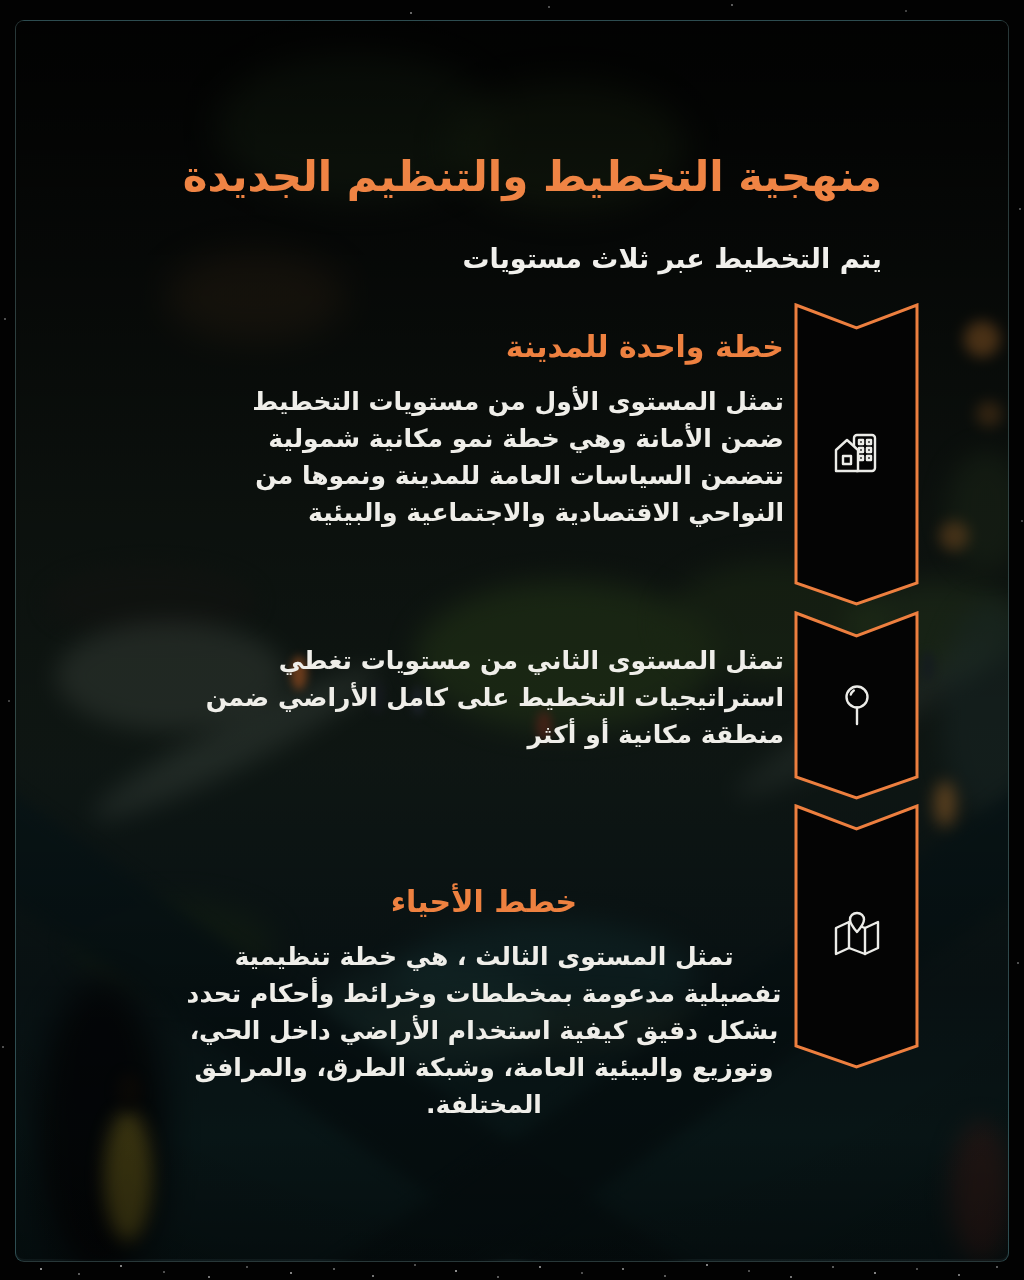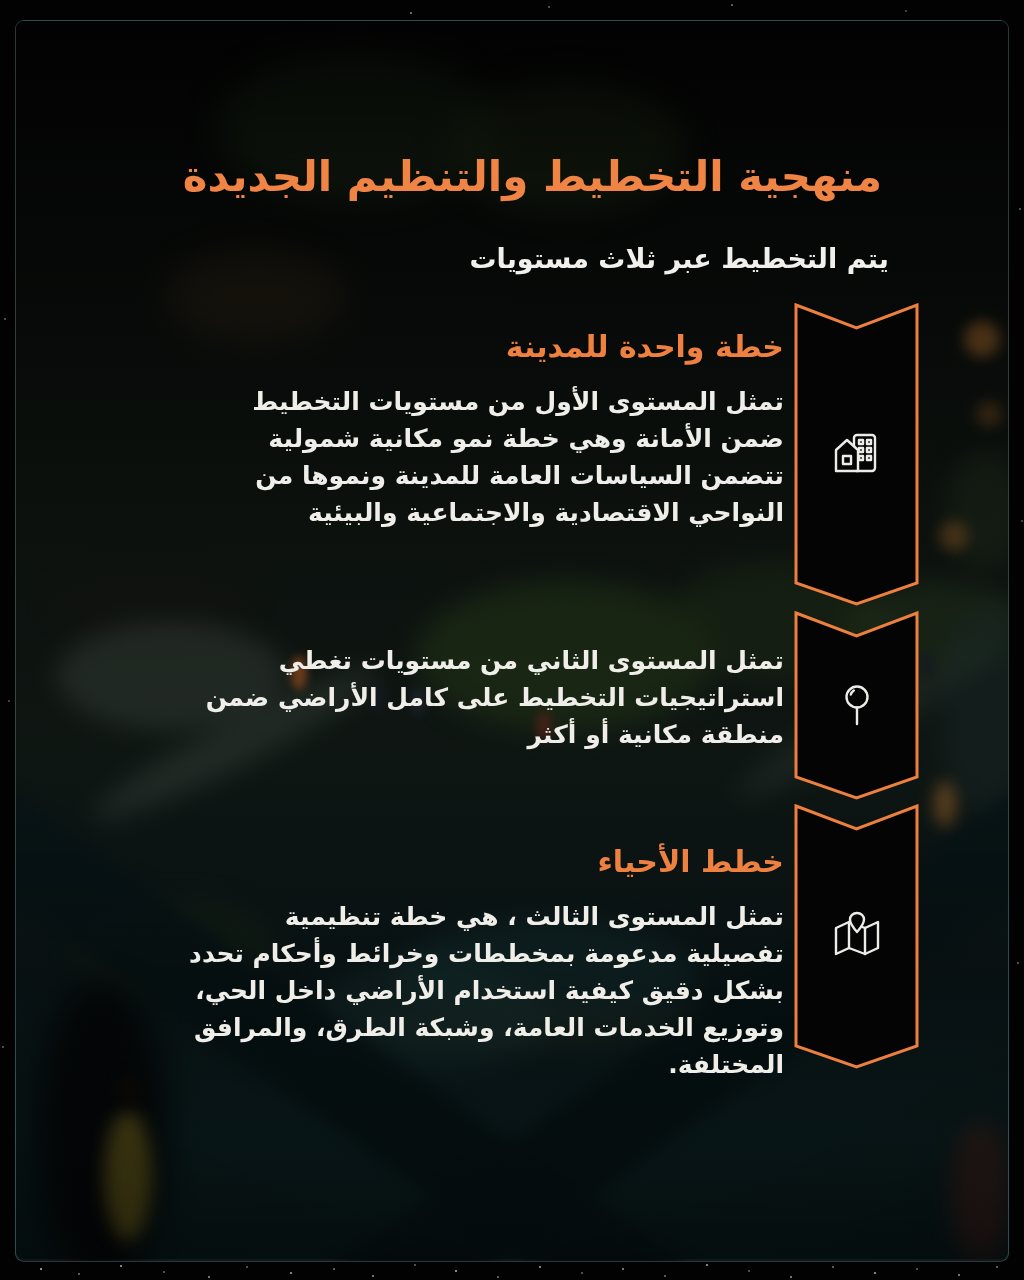--- a/index.html
+++ b/index.html
@@ -74,25 +74,25 @@
   .shade { position:absolute; inset:0;
            background:linear-gradient(180deg, rgba(0,0,0,.74) 0%, rgba(0,0,0,.5) 13%,
                       rgba(0,0,0,.36) 38%, rgba(0,0,0,.33) 60%, rgba(0,0,0,.5) 78%,
                       rgba(0,0,0,.62) 100%); }
   .vignette { position:absolute; inset:0;
            background:radial-gradient(120% 90% at 50% 45%, rgba(0,0,0,0) 55%, rgba(0,0,0,.42) 100%); }
 
   
   .title { position:absolute; right:126px; top:116px; color:#EF8444; font-size:42px;
            font-weight:700; line-height:80px; white-space:nowrap; }
-  .subtitle { position:absolute; right:119px; top:222px; color:#F1F0EC; font-size:27px;
+  .subtitle { position:absolute; right:126px; top:222px; color:#F1F0EC; font-size:27px;
            font-weight:700; white-space:nowrap; }
 
   .section { position:absolute; right:224px; width:600px; text-align:right; direction:rtl; }
-  .sec1 { top:305px; } .sec2 { top:621px; } .sec3 { top:820px; }
+  .sec1 { top:305px; } .sec2 { top:621px; } .sec3 { top:860px;text-align:center; }
   .sec-heading { color:#EE8140; font-size:30px; font-weight:700; white-space:nowrap;
                  line-height:42px; margin-bottom:15px; }
   .sec-body { color:#EFEEE9; font-size:25px; font-weight:700; line-height:37px; }
 
   
   .badge { position:absolute; left:778px; width:125px; }
   .badge1 { top:282px; height:303px; } .badge2 { top:590px; height:189px; } .badge3 { top:783px; height:265px; }
   .badge svg.shape { position:absolute; inset:0; }
   .badge .icon { position:absolute; left:50%; top:50%; transform:translate(-50%,-50%); }
 </style>
@@ -148,21 +148,21 @@
       <h2 class="sec-heading">خطة واحدة للمدينة</h2>
       <p class="sec-body">تمثل المستوى الأول من مستويات التخطيط ضمن الأمانة وهي خطة نمو مكانية شمولية تتضمن السياسات العامة للمدينة ونموها من النواحي الاقتصادية والاجتماعية والبيئية</p>
     </section>
 
     <section class="section sec2">
       <p class="sec-body">تمثل المستوى الثاني من مستويات تغطي استراتيجيات التخطيط على كامل الأراضي ضمن منطقة مكانية أو أكثر</p>
     </section>
 
     <section class="section sec3">
       <h2 class="sec-heading">خطط الأحياء</h2>
-      <p class="sec-body">تمثل المستوى الثالث ، هي خطة تنظيمية تفصيلية مدعومة بمخططات وخرائط وأحكام تحدد بشكل دقيق كيفية استخدام الأراضي داخل الحي، وتوزيع الخدمات العامة، وشبكة الطرق، والمرافق المختلفة.</p>
+      <p class="sec-body">تمثل المستوى الثالث ، هي خطة تنظيمية تفصيلية مدعومة بمخططات وخرائط وأحكام تحدد بشكل دقيق كيفية استخدام الأراضي داخل الحي، وتوزيع والبيئية العامة، وشبكة الطرق، والمرافق المختلفة.</p>
     </section>
 
     <div class="badge badge1">
       <svg class="shape" width="125" height="303" viewBox="0 0 125 303">
         <polygon points="2,2 62.5,25 123,2 123,280 62.5,301 2,280" fill="#040404" stroke="#ED7F3F" stroke-width="3" stroke-linejoin="miter"></polygon>
       </svg>
       <span class="icon">
         <svg width="52" height="46" viewBox="0 0 52 46" fill="none" stroke="#ECECE8" stroke-width="2.4" stroke-linecap="round" stroke-linejoin="round">
           <rect x="23" y="5" width="21" height="36" rx="3"></rect>
           <rect x="28" y="10" width="4" height="4"></rect>

